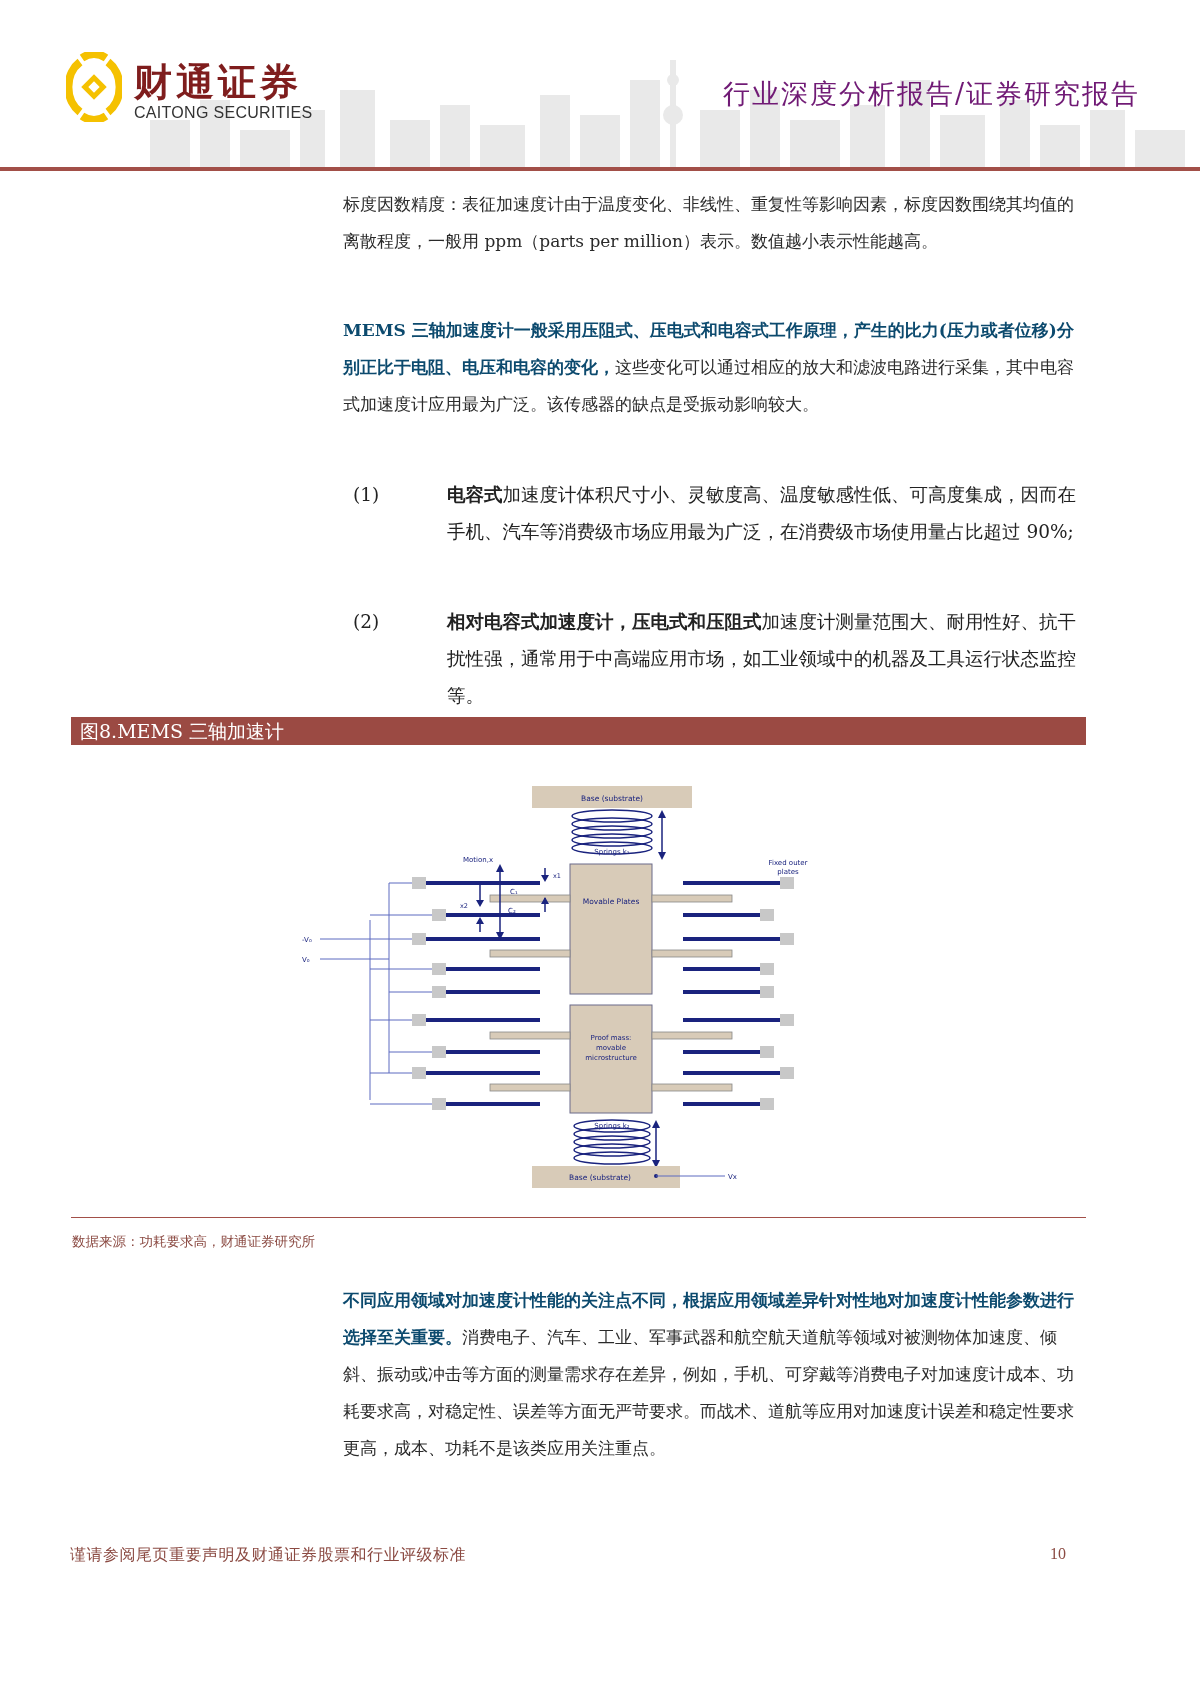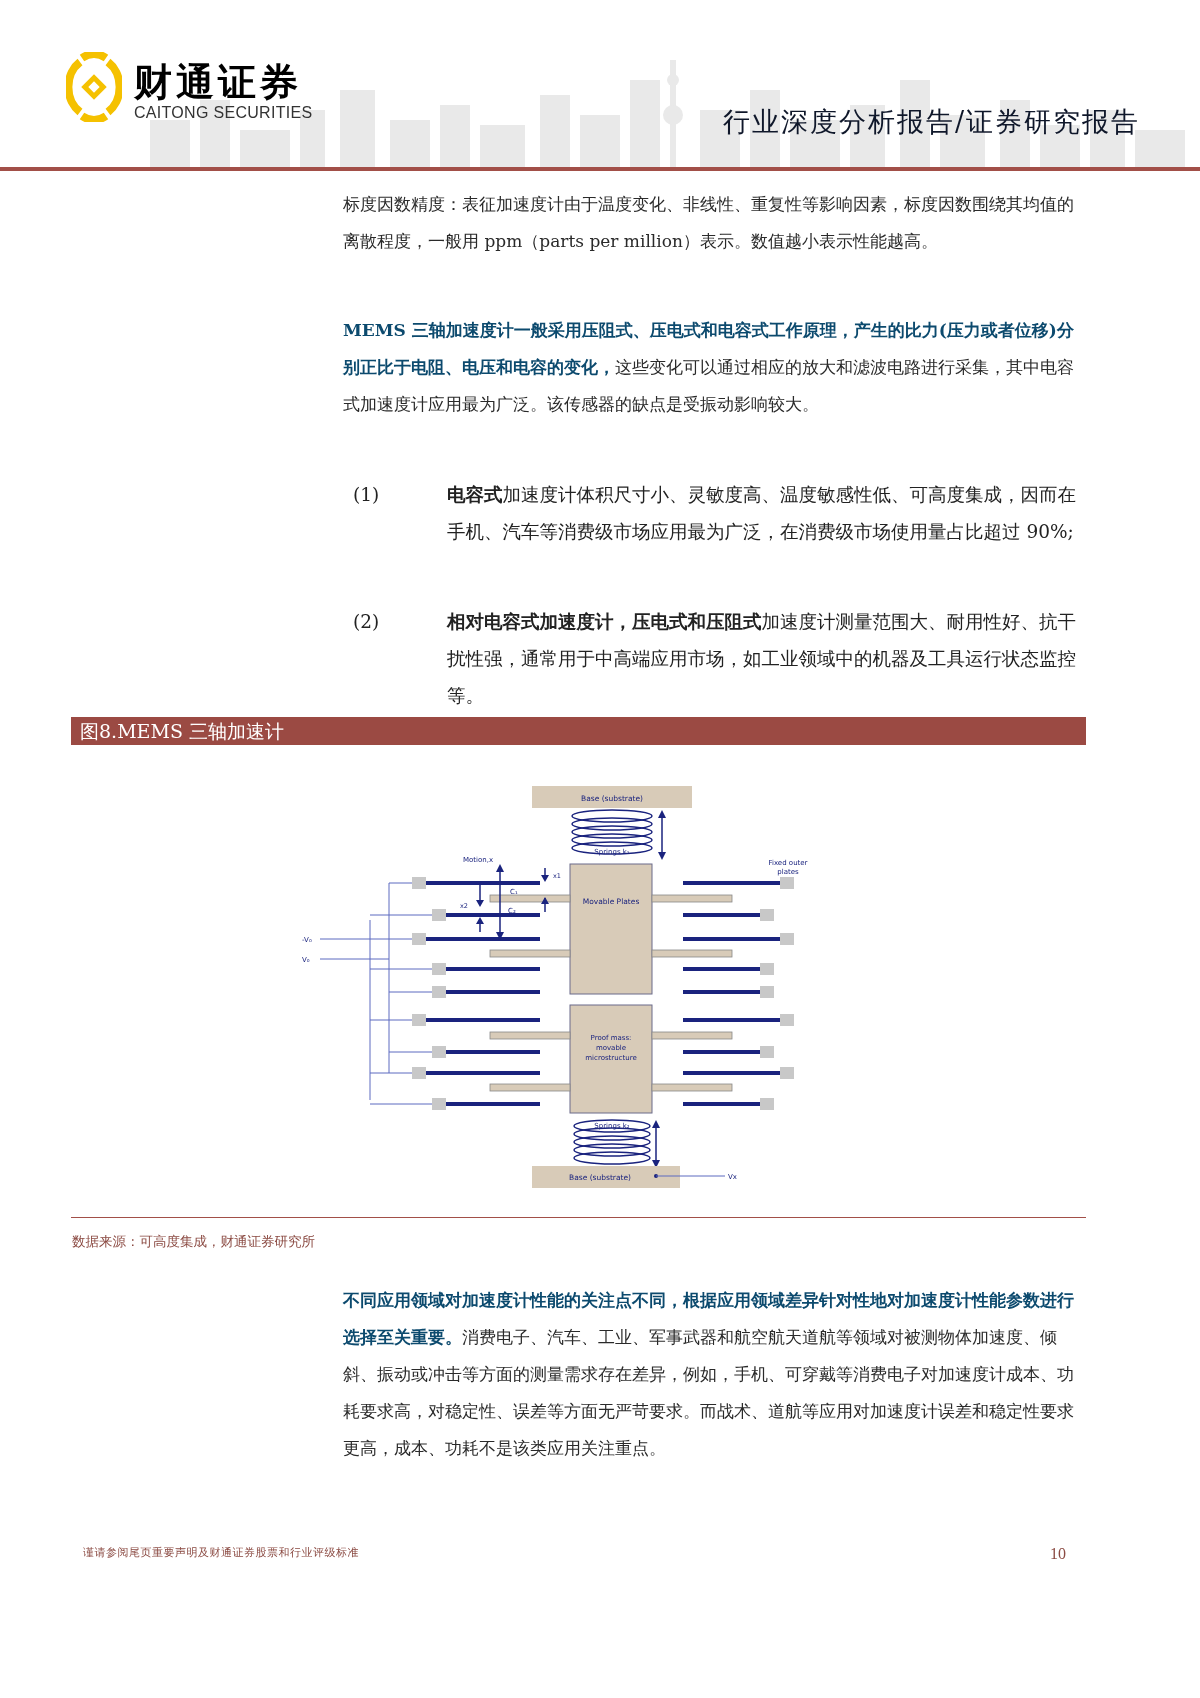--- a/index.html
+++ b/index.html
@@ -2,37 +2,37 @@
 <html><head>
 <meta charset="utf-8">
 <style>
   html, body { margin: 0; padding: 0; background: #ffffff; }
   body { width: 1200px; height: 1698px; position: relative; overflow: hidden;
          font-family: "DejaVu Serif", "Liberation Serif", serif; color: #222; }
   .header { position: absolute; left: 0; top: 0; width: 1200px; height: 170px; }
   .skyline { position: absolute; left: 140px; top: 20px; width: 1060px; height: 148px; opacity: 0.18; }
   .logo-mark { position: absolute; left: 66px; top: 52px; width: 56px; height: 70px; }
   .logo-cn { position: absolute; left: 134px; top: 60px; font-family: "DejaVu Sans", sans-serif;
-             font-weight: bold; font-size: 38px; color: #000000; letter-spacing: 4px; line-height: 44px; }
+             font-weight: bold; font-size: 38px; color: #7f1d1d; letter-spacing: 4px; line-height: 44px; }
   .logo-en { position: absolute; left: 134px; top: 104px; font-family: "Liberation Sans", sans-serif;
              font-size: 16px; color: #333; letter-spacing: 0.3px; }
-  .report-type { position: absolute; right: 60px; top: 104px; font-size: 27px; color: #0f172a;
+  .report-type { position: absolute; right: 60px; top: 76px; font-size: 27px; color: #701a75;
                  letter-spacing: 2px; margin-left: 9px; }
   .header-rule { position: absolute; left: 0; top: 167px; width: 1200px; height: 4px; background: #a24f48; }
   .para { position: absolute; left: 343px; width: 742px; font-size: 17px; line-height: 37px; color: #2a2a2a; }
   .para b { color: #0c4a6e; }
   .list-item { position: absolute; left: 343px; width: 742px; font-size: 18.5px; line-height: 37px; }
   .list-num { position: absolute; left: 10px; top: 0; }
   .list-text { margin-left: 104px; }
   .fig-bar { position: absolute; left: 71px; top: 717px; width: 1015px; height: 28px; background: #9b4a43;
              color: #fff; font-size: 19px; line-height: 28px; padding-left: 9px; box-sizing: border-box; }
   .figure { position: absolute; left: 300px; top: 770px; width: 560px; height: 420px; }
   .source-rule { position: absolute; left: 71px; top: 1217px; width: 1015px; height: 1px; background: #a24f48; }
   .source { position: absolute; left: 72px; top: 1233px; font-size: 13.5px; color: #8b4a42; }
-  .footer-left { position: absolute; left: 83px; top: 1545px; font-size: 11px; color: #8b4a42; letter-spacing: 0.5px; }
+  .footer-left { position: absolute; left: 70px; top: 1545px; font-size: 16px; color: #8b4a42; letter-spacing: 0.5px; }
   .footer-page { position: absolute; left: 1050px; top: 1545px; font-size: 16px; color: #8b4a42; font-family: Liberation Serif, serif; }
 </style>
 </head>
 <body>
 
 <div class="header">
   <svg class="skyline" viewBox="0 0 1060 148" preserveAspectRatio="none">
     <g fill="#888">
       <rect x="10" y="100" width="40" height="48"></rect>
         <rect x="60" y="80" width="30" height="68"></rect>
@@ -218,20 +218,20 @@
   <path d="M352 358 L356 350 L360 358 Z M352 390 L356 398 L360 390 Z" fill="#1a237e"></path>
 
   <rect x="232" y="396" width="148" height="22" fill="#d8cbb8"></rect>
   <text x="300" y="410" font-size="7.5" fill="#1a237e" text-anchor="middle">Base (substrate)</text>
   <circle cx="356" cy="406" r="2" fill="#1a237e"></circle>
   <line x1="356" y1="406" x2="425" y2="406" stroke="#5c6bc0" stroke-width="1"></line>
   <text x="428" y="409" font-size="7" fill="#1a237e">Vx</text>
 </svg>
 
 <div class="source-rule"></div>
-<div class="source">数据来源：可高度集成，财通证券研究所</div>
+<div class="source">数据来源：功耗要求高，财通证券研究所</div>
 
 <div class="para" style="top:1282px;">
   <b>不同应用领域对加速度计性能的关注点不同，根据应用领域差异针对性地对加速度计性能参数进行选择至关重要。</b><span>消费电子、汽车、工业、军事武器和航空航天道航等领域对被测物体加速度、倾斜、振动或冲击等方面的测量需求存在差异，例如，手机、可穿戴等消费电子对加速度计成本、功耗要求高，对稳定性、误差等方面无严苛要求。而战术、道航等应用对加速度计误差和稳定性要求更高，成本、功耗不是该类应用关注重点。</span>
 </div>
 
 <div class="footer-left">谨请参阅尾页重要声明及财通证券股票和行业评级标准</div>
 <div class="footer-page">10</div>
 
 </body></html>

